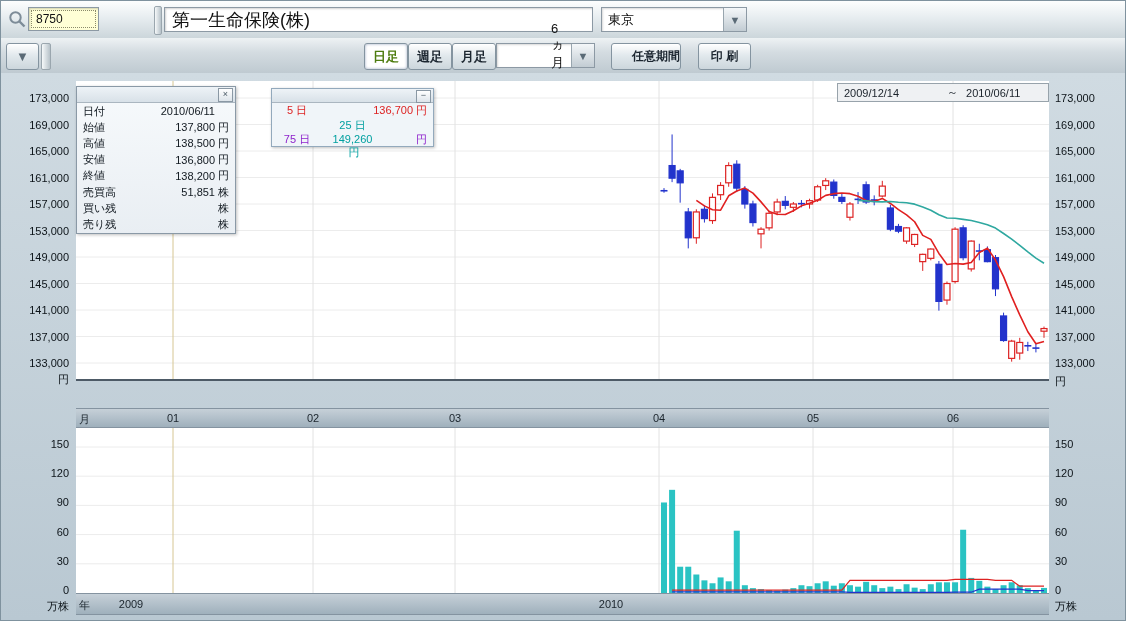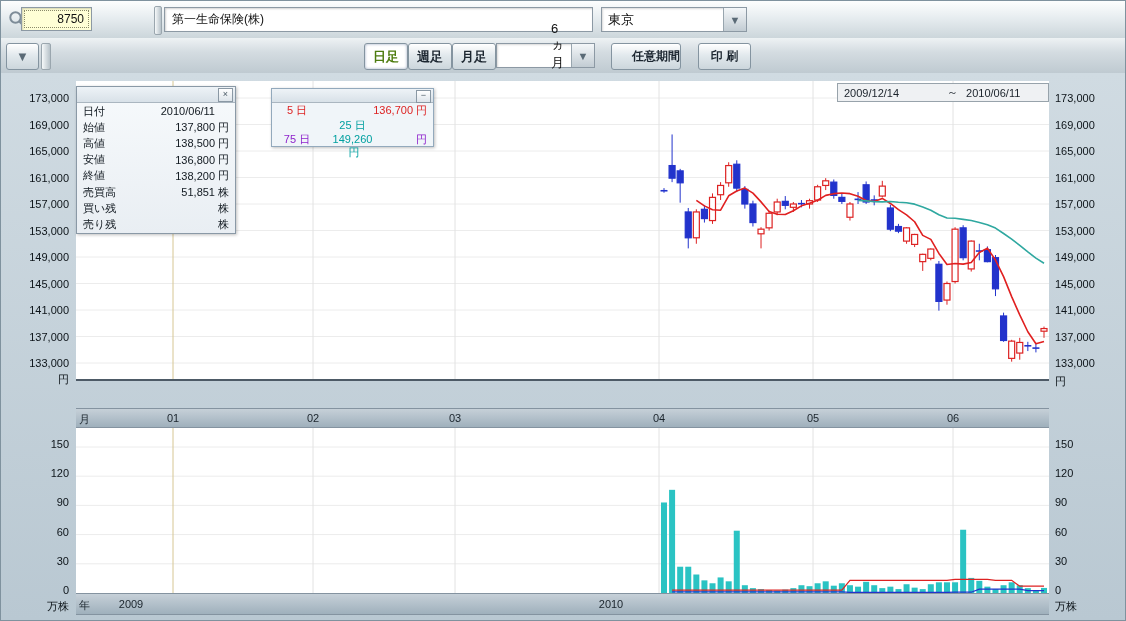--- a/index.html
+++ b/index.html
@@ -12,21 +12,21 @@
   .tb2{position:absolute;top:37px;left:0;right:0;height:35px;
        background:linear-gradient(#eef2f4,#d4dce1 40%,#bfcad1);border-bottom:1px solid #9aa8b0;}
   .btn{position:absolute;display:flex;align-items:center;justify-content:center;
        background:linear-gradient(#ffffff,#e2e9ed 45%,#ccd6dc);
        border:1px solid #8494a0;border-radius:3px;font-size:12px;font-weight:bold;color:#1c2630;
        box-shadow:inset 0 1px 0 rgba(255,255,255,.7);cursor:default;white-space:nowrap;}
   .tab{font-size:13px;}
   .tab.sel{background:#ffffff;color:#4d7c0f;box-shadow:inset 0 0 3px #9aa8c0;}
   .field{position:absolute;display:flex;align-items:center;background:#fff;
        border:1px solid #8c99a4;box-shadow:inset 1px 1px 2px rgba(0,0,0,.18);
-       padding:0 7px;font-size:12px;color:#111;box-sizing:border-box;}
+       padding:0 7px;font-size:18px;color:#111;box-sizing:border-box;}
   .codefield{background:#ffffd6;outline:1px dotted #8a8a6a;outline-offset:-4px;font-size:12px;}
   .selwrap{position:absolute;display:flex;background:#fff;border:1px solid #8c99a4;
        box-shadow:inset 1px 1px 2px rgba(0,0,0,.15);box-sizing:border-box;}
   .selval{flex:1;display:flex;align-items:center;padding:0 6px;font-size:13px;color:#111;}
   .selbtn{width:22px;display:flex;align-items:center;justify-content:center;
        background:linear-gradient(#f4f7f9,#c2ccd3);border-left:1px solid #98a5ae;
        color:#5a6a76;font-size:10px;}
   .grip{position:absolute;background:linear-gradient(90deg,#f6f9fa,#b7c2c9);
        border:1px solid #9aa6ae;border-radius:2px;}
   .rad{position:absolute;width:13px;height:13px;border-radius:50%;
@@ -71,21 +71,21 @@
 </head>
 <body>
 
 <div id="app">
 
   <div class="tb1">
     <svg style="position:absolute;left:7px;top:9px" width="19" height="19" viewBox="0 0 19 19">
       <circle cx="7.5" cy="7.5" r="5.2" fill="none" stroke="#7d8c98" stroke-width="2"></circle>
       <line x1="11.5" y1="11.5" x2="16.5" y2="16.5" stroke="#7d8c98" stroke-width="2.4"></line>
     </svg>
-    <div class="field codefield" style="left:20px;top:6px;width:71px;height:24px;justify-content:flex-end;">
+    <div class="field codefield" style="left:27px;top:6px;width:71px;height:24px;">
       <span>8750</span>
     </div>
     <div class="btn" style="left:102px;top:22px;width:46px;height:25px;margin-top:40px;">
       <span>検索</span>
     </div>
     <div class="grip" style="left:153px;top:5px;width:6px;height:27px;"></div>
     <div class="field" style="left:163px;top:6px;width:429px;height:25px;">
       <span>第一生命保険(株)</span>
     </div>
     <div class="selwrap" style="left:600px;top:6px;width:146px;height:25px;">

